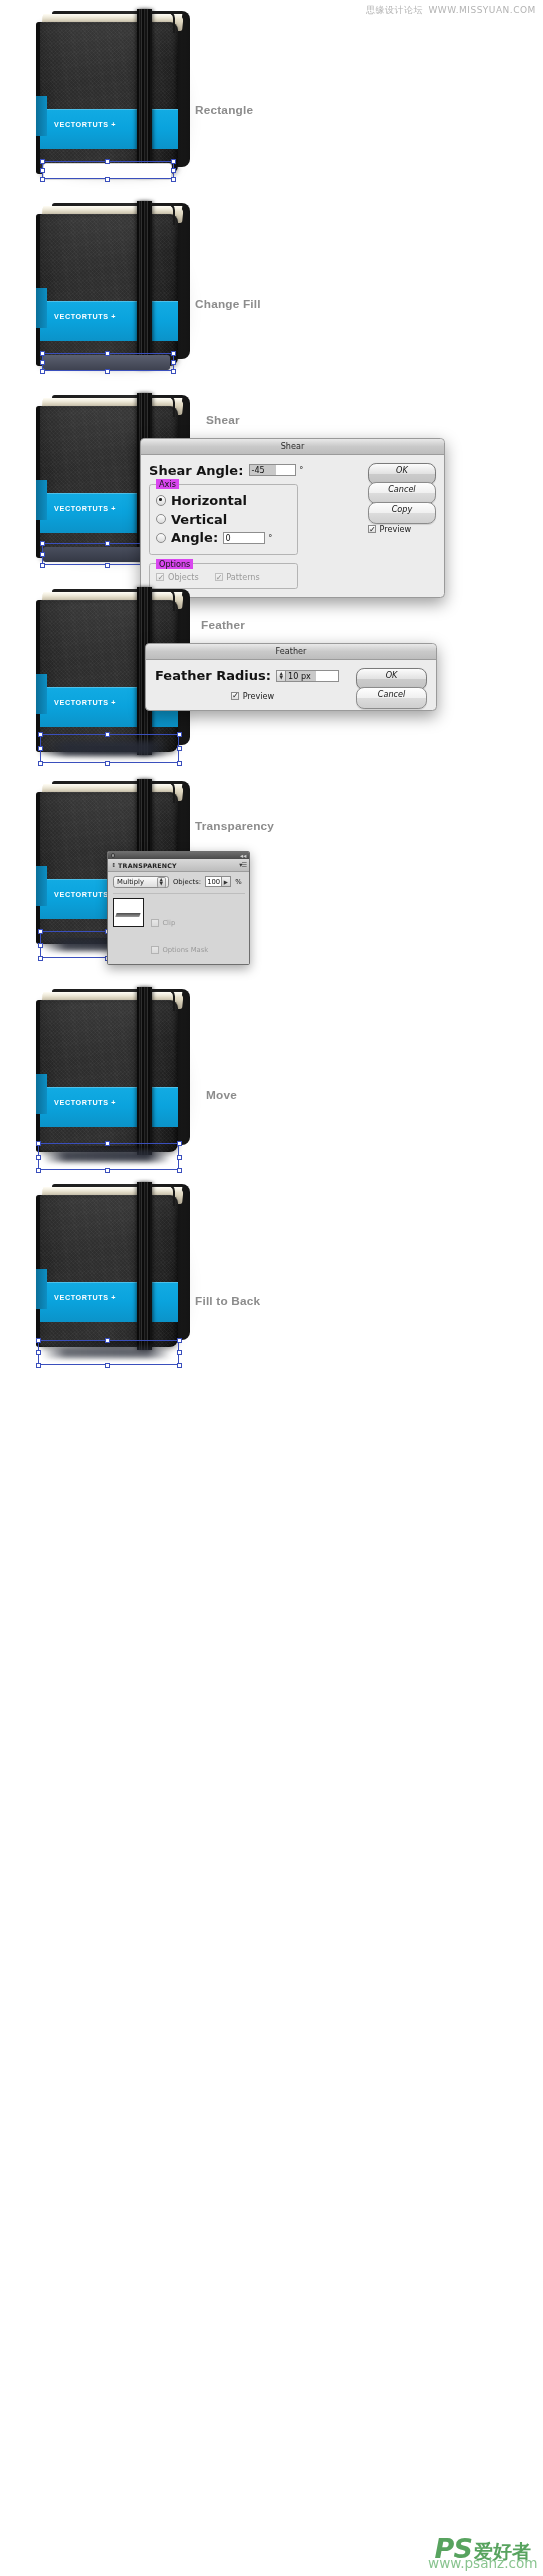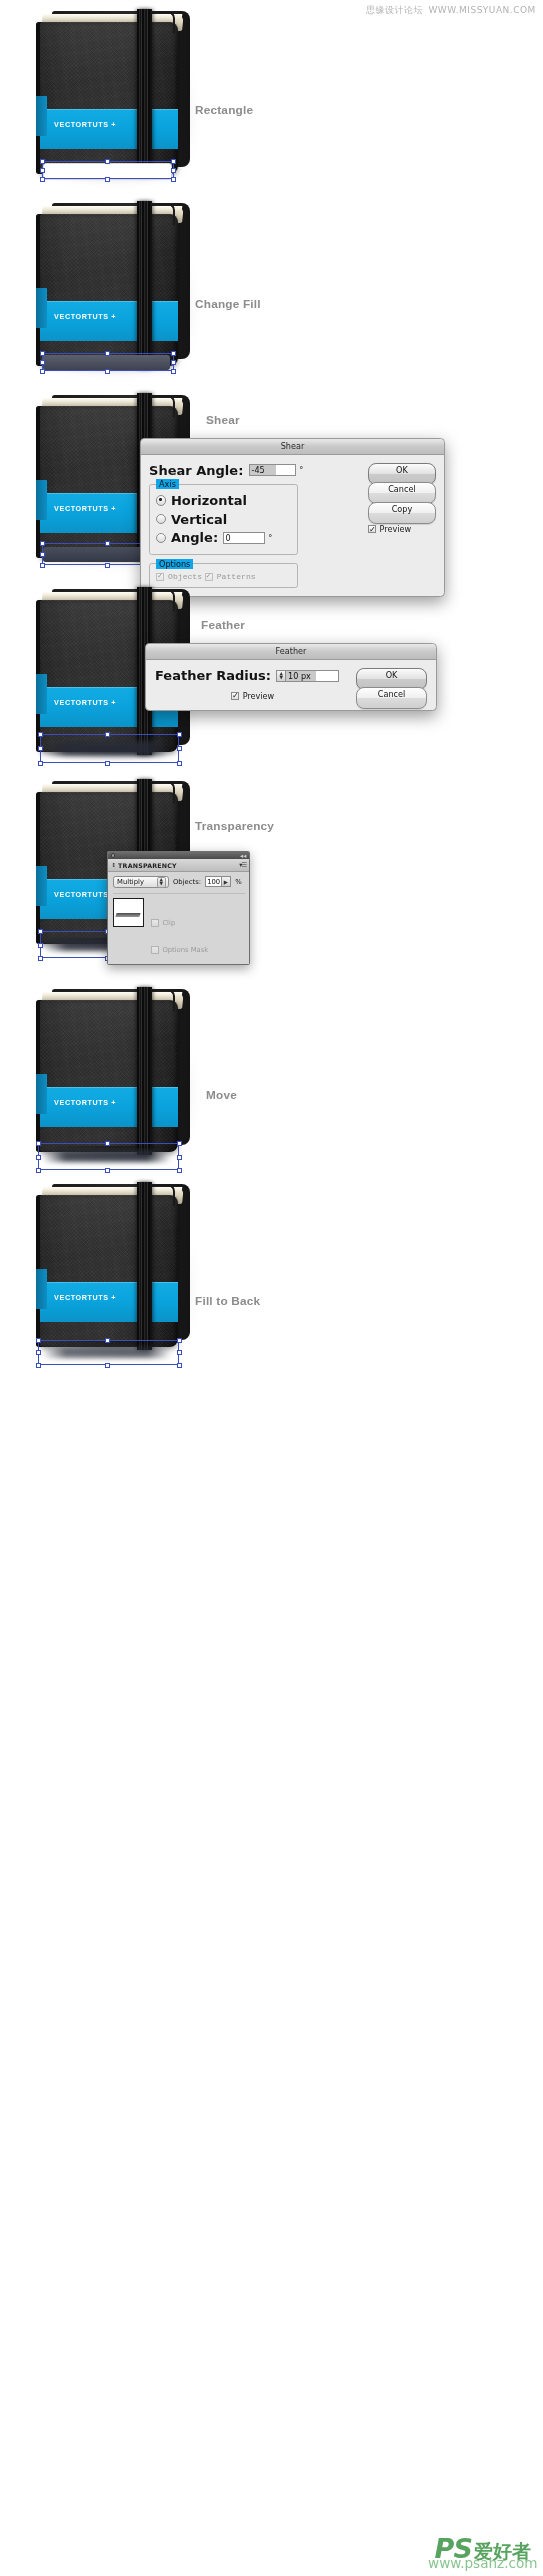--- a/index.html
+++ b/index.html
@@ -274,36 +274,37 @@
     border: 0.9px solid #8b8b8b;
     border-radius: 8.1px;
     background: linear-gradient(180deg,#fefefe 0%,#f0f0f0 48%,#dcdcdc 52%,#cfcfcf 100%);
     font-size: 8.1px;
     color: #141414;
     text-align: center;
     height: 22px;
     line-height: 12.7px;
     box-sizing: border-box;
     box-shadow: 0 0.9px 0.9px rgba(0,0,0,.12);
+    font-style: italic;
   }
   .btn.default {
     background: linear-gradient(180deg,#fcfcfc 0%,#e2e2e2 48%,#cbcbcb 52%,#c2c2c2 100%);
     border-color: #7a7a7a;
   }
   .group {
     border: 0.9px solid #b4b4b4;
     border-radius: 2.7px;
     padding: 8.1px 6.3px 5.4px 6.3px;
     position: relative;
     margin-top: 6.3px;
   }
   .group-title {
     position: absolute;
     top: -5.4px; left: 6.3px;
-    background: #0ea5e9;
+    background: #d946ef;
     padding: 0 2.7px;
     font-size: 8.1px;
     color: #141414;
   }
   .radio-row { display: flex; align-items: center; margin-bottom: 3.6px; }
   .radio {
     width: 8.1px; height: 8.1px; border-radius: 50%;
     border: 0.9px solid #8a8a8a;
     background: linear-gradient(180deg,#fdfdfd,#dcdcdc);
     margin-right: 4.5px;
@@ -586,21 +587,21 @@
         <div class="radio-row">
           <span class="radio"></span>
           <span class="lbl">Angle:</span>
           <span class="num-field" style="width:42px;margin-left:4.5px;">0</span>
           <span class="deg">°</span>
         </div>
       </div>
 
       <div class="group" style="width:134px;margin-top:8.1px;">
         <span class="group-title">Options</span>
-        <div style="display:flex;gap:3px;align-items:center;font-family:Liberation Mono, monospace;">
+        <div style="display:flex;gap:16px;align-items:center;">
           <span class="chk-row">
             <span class="chk on dim"></span>
             <span class="dim-text">Objects</span>
           </span>
           <span class="chk-row">
             <span class="chk on dim"></span>
             <span class="dim-text">Patterns</span>
           </span>
         </div>
       </div>

